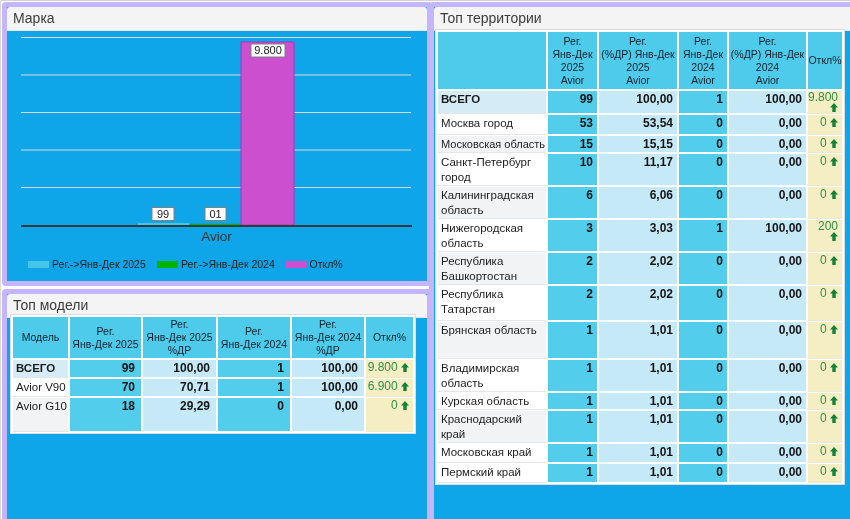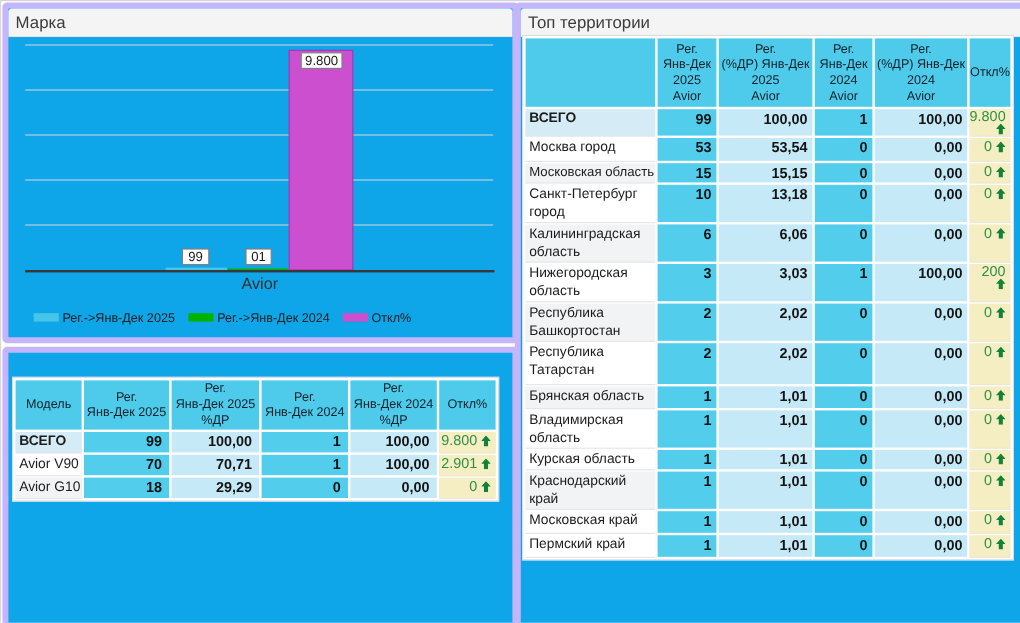--- a/index.html
+++ b/index.html
@@ -53,20 +53,21 @@
   <rect x="278.7" y="231" width="21" height="7" fill="#cb4fcf"></rect>
   <g font-size="10.5px" fill="#222">
    <text x="45" y="238">Рег.-&gt;Янв-Дек 2025</text>
    <text x="174" y="238">Рег.-&gt;Янв-Дек 2024</text>
    <text x="302.5" y="238">Откл%</text>
   </g>
  </svg>
 </div>
 
 <div class="panel" style="left:2px;top:289px;width:420px;height:226px;">
+ <div class="ptitle">Топ модели</div>
  <table style="left:3px;top:20px;width:404px;">
   <colgroup>
         <col style="width:55px">
         <col style="width:71px">
         <col style="width:73px">
    <col style="width:72px">
         <col style="width:72px">
         <col style="width:47px">
       </colgroup>
   <tbody>
@@ -87,25 +88,25 @@
           <td class="yl"><span class="gv">9.800</span> <svg class="ar" width="8" height="9" viewBox="0 0 8 9">
               <path d="M4 0 L8 4.4 H5.7 V9 H2.3 V4.4 H0 Z" fill="#128238"></path>
             </svg></td>
         </tr>
 <tr style="height:17px">
           <td class="nm" style="background:#ffffff">Avior V90</td>
           <td class="cy">70</td>
           <td class="pb">70,71</td>
           <td class="cy">1</td>
           <td class="pb">100,00</td>
-          <td class="yl"><span class="gv">2.901</span> <svg class="ar" width="8" height="9" viewBox="0 0 8 9">
-              <path d="M4 0 L8 4.4 H5.7 V9 H2.3 V4.4 H0 Z" fill="#128238"></path>
-            </svg></td>
-        </tr>
-<tr style="height:17px">
+          <td class="yl"><span class="gv">6.900</span> <svg class="ar" width="8" height="9" viewBox="0 0 8 9">
+              <path d="M4 0 L8 4.4 H5.7 V9 H2.3 V4.4 H0 Z" fill="#128238"></path>
+            </svg></td>
+        </tr>
+<tr style="height:33px">
           <td class="nm" style="background:#f1f3f5">Avior G10</td>
           <td class="cy">18</td>
           <td class="pb">29,29</td>
           <td class="cy">0</td>
           <td class="pb">0,00</td>
           <td class="yl"><span class="gv">0</span> <svg class="ar" width="8" height="9" viewBox="0 0 8 9">
               <path d="M4 0 L8 4.4 H5.7 V9 H2.3 V4.4 H0 Z" fill="#128238"></path>
             </svg></td>
         </tr>
  </tbody>
@@ -161,21 +162,21 @@
           <td class="pb">15,15</td>
           <td class="cy">0</td>
           <td class="pb">0,00</td>
           <td class="yl"><span class="gv">0</span> <svg class="ar" width="8" height="9" viewBox="0 0 8 9">
               <path d="M4 0 L8 4.4 H5.7 V9 H2.3 V4.4 H0 Z" fill="#128238"></path>
             </svg></td>
         </tr>
 <tr style="height:31px">
           <td class="nm" style="background:#ffffff">Санкт-Петербург<br>город</td>
           <td class="cy">10</td>
-          <td class="pb">13,18</td>
+          <td class="pb">11,17</td>
           <td class="cy">0</td>
           <td class="pb">0,00</td>
           <td class="yl"><span class="gv">0</span> <svg class="ar" width="8" height="9" viewBox="0 0 8 9">
               <path d="M4 0 L8 4.4 H5.7 V9 H2.3 V4.4 H0 Z" fill="#128238"></path>
             </svg></td>
         </tr>
 <tr style="height:31px">
           <td class="nm" style="background:#f1f3f5">Калининградская<br>область</td>
           <td class="cy">6</td>
           <td class="pb">6,06</td>
@@ -211,21 +212,21 @@
 <tr style="height:34px">
           <td class="nm" style="background:#ffffff">Республика<br>Татарстан</td>
           <td class="cy">2</td>
           <td class="pb">2,02</td>
           <td class="cy">0</td>
           <td class="pb">0,00</td>
           <td class="yl"><span class="gv">0</span> <svg class="ar" width="8" height="9" viewBox="0 0 8 9">
               <path d="M4 0 L8 4.4 H5.7 V9 H2.3 V4.4 H0 Z" fill="#128238"></path>
             </svg></td>
         </tr>
-<tr style="height:18px">
+<tr style="height:36px">
           <td class="nm" style="background:#f1f3f5">Брянская область</td>
           <td class="cy">1</td>
           <td class="pb">1,01</td>
           <td class="cy">0</td>
           <td class="pb">0,00</td>
           <td class="yl"><span class="gv">0</span> <svg class="ar" width="8" height="9" viewBox="0 0 8 9">
               <path d="M4 0 L8 4.4 H5.7 V9 H2.3 V4.4 H0 Z" fill="#128238"></path>
             </svg></td>
         </tr>
 <tr style="height:31px">

